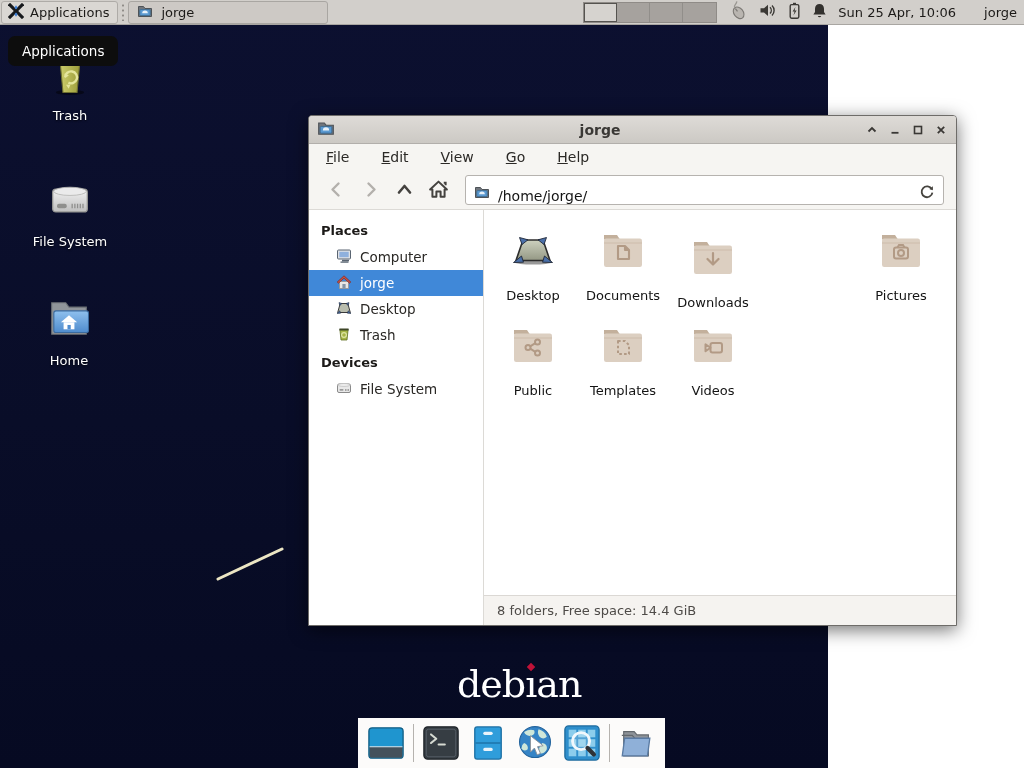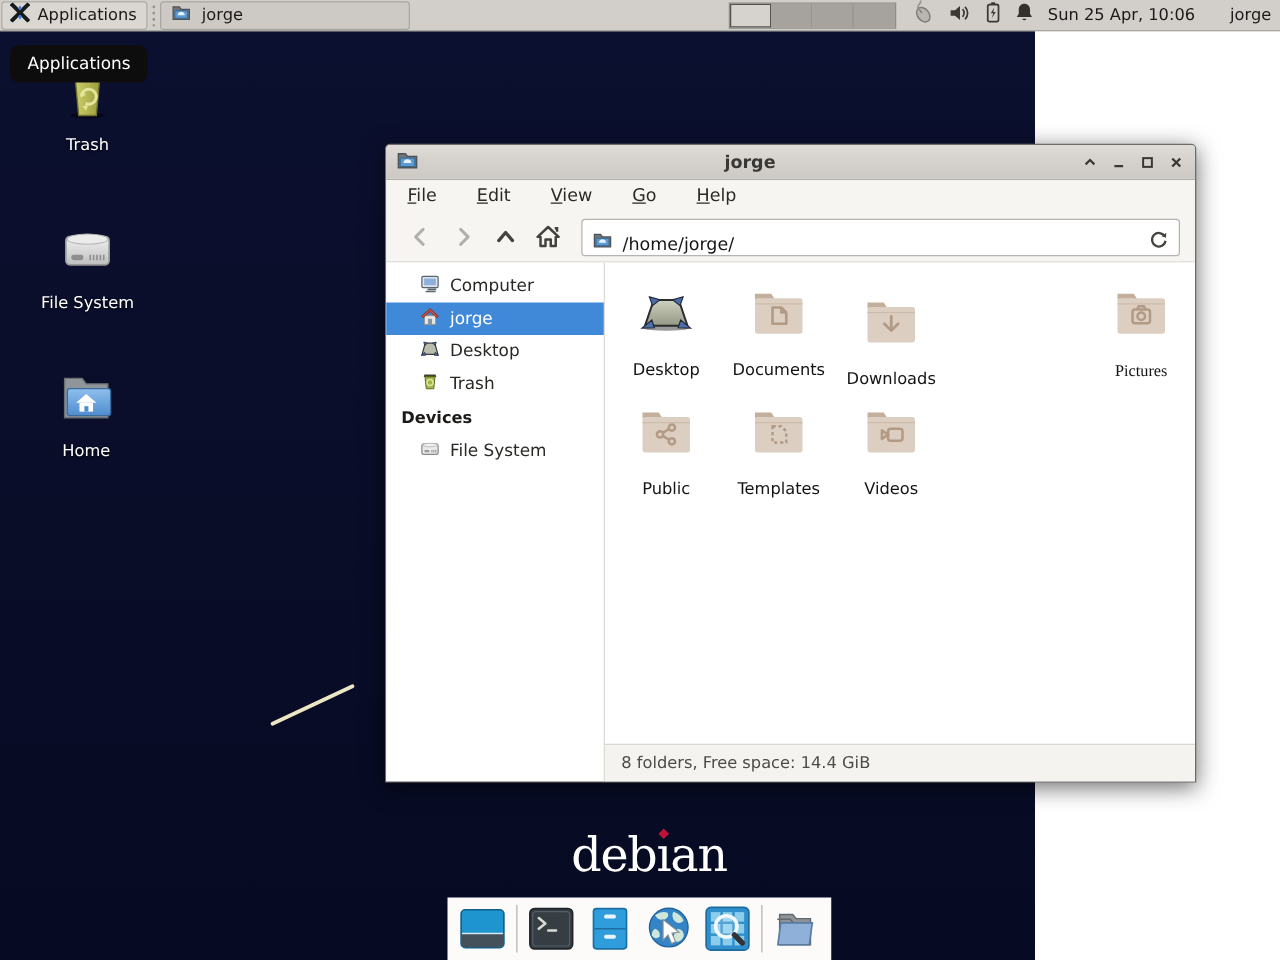--- a/index.html
+++ b/index.html
@@ -302,20 +302,21 @@
             <path d="M12.8 5.2 A5.4 5.4 0 1 0 13.4 8.6" stroke="#46443f" stroke-width="1.8" fill="none"></path>
             <path d="M13.9 2.2 L13.9 6.2 L10.2 5 Z" fill="#46443f"></path>
           </svg>
         </span>
       </div>
     </div>
 
     <div class="win-body">
 
       <div class="sidebar">
+        <div class="side-header">Places</div>
 
         <div class="side-item">
           <span>
             <svg width="16" height="16" viewBox="0 0 16 16">
               <rect x="1.5" y="2" width="13" height="9" rx="1" fill="#dfe2e6" stroke="#5a6572" stroke-width="1"></rect>
               <rect x="3.3" y="3.8" width="9.4" height="5.4" fill="#8fb0dd"></rect>
               <path d="M6 12.5 h7 M4.5 14.2 h8" stroke="#5a6572" stroke-width="1.3"></path>
             </svg>
           </span>
           <span>Computer</span>
@@ -407,21 +408,21 @@
                 <path d="M5 8 h13 l3 4.5 H5 z" fill="#c3b09c"></path>
                 <rect x="5" y="11.5" width="38" height="28.5" rx="2.2" fill="#dccfc1"></rect>
                 <path d="M5 16 h38" stroke="#cdbcab" stroke-width="1"></path>
                 <path d="M24 19 v11 M18.5 25 L24 30.5 L29.5 25" stroke="#b29a85" stroke-width="2.2" fill="none" stroke-linecap="round" stroke-linejoin="round"></path>
               </svg>
             </span>
             <span>Downloads</span>
           </div>
 
 
-          <div class="file-cell" style="left:384px; top:17px;font-family:Liberation Serif, serif;">
+          <div class="file-cell" style="left:372px; top:17px;">
             <span>
               <svg width="48" height="48" viewBox="0 0 48 48">
                 <path d="M5 8 h13 l3 4.5 H5 z" fill="#c3b09c"></path>
                 <rect x="5" y="11.5" width="38" height="28.5" rx="2.2" fill="#dccfc1"></rect>
                 <path d="M5 16 h38" stroke="#cdbcab" stroke-width="1"></path>
                 <rect x="17" y="20.5" width="14" height="11" rx="2" stroke="#b29a85" stroke-width="2" fill="none"></rect>
                 <circle cx="24" cy="26" r="3" stroke="#b29a85" stroke-width="2" fill="none"></circle>
                 <path d="M20.5 20.5 L22 18 h4 L27.5 20.5" stroke="#b29a85" stroke-width="2" fill="none"></path>
               </svg>
             </span>

